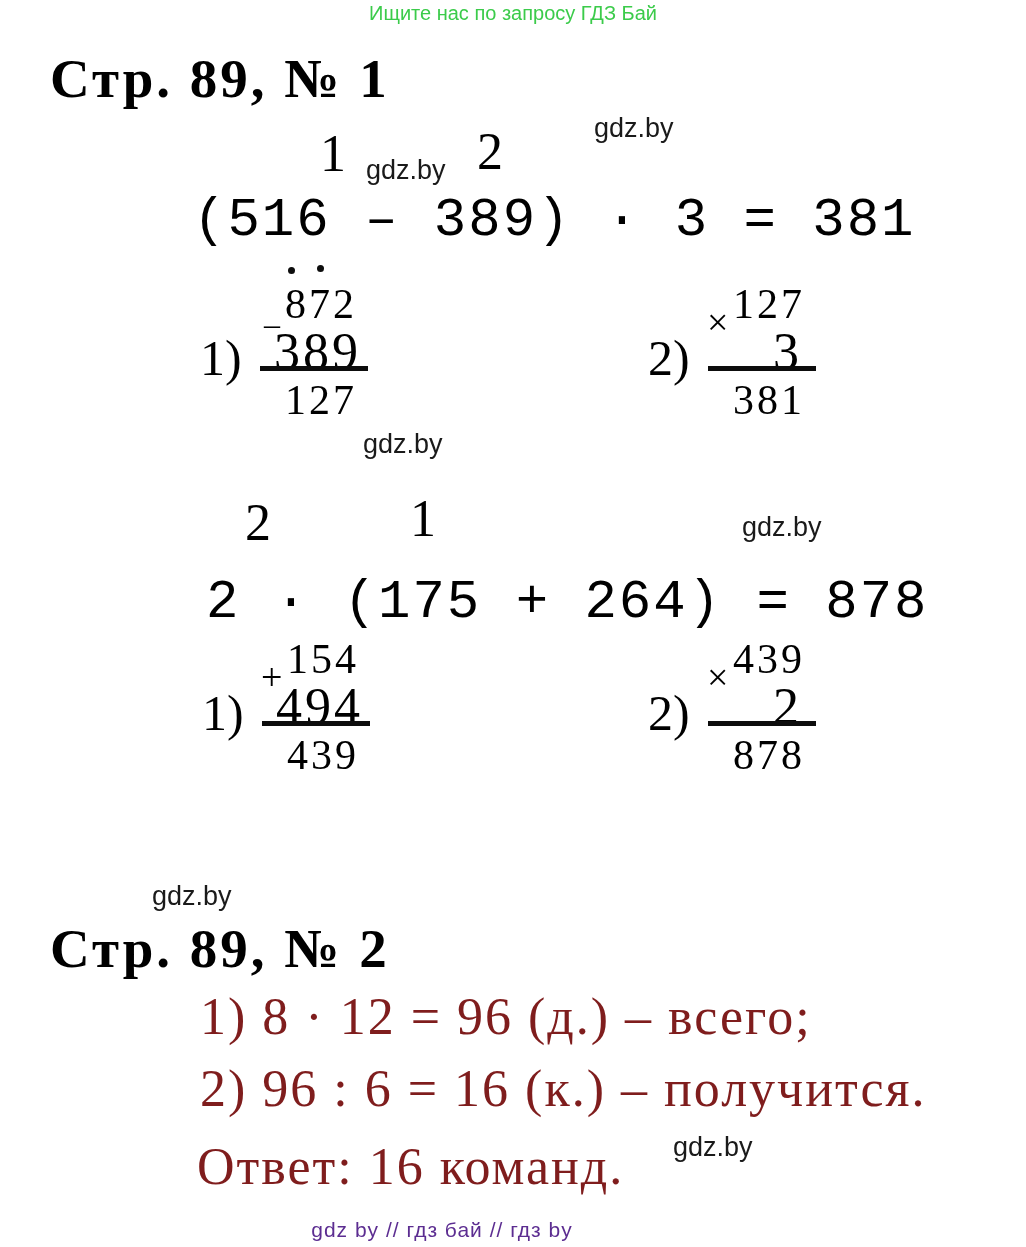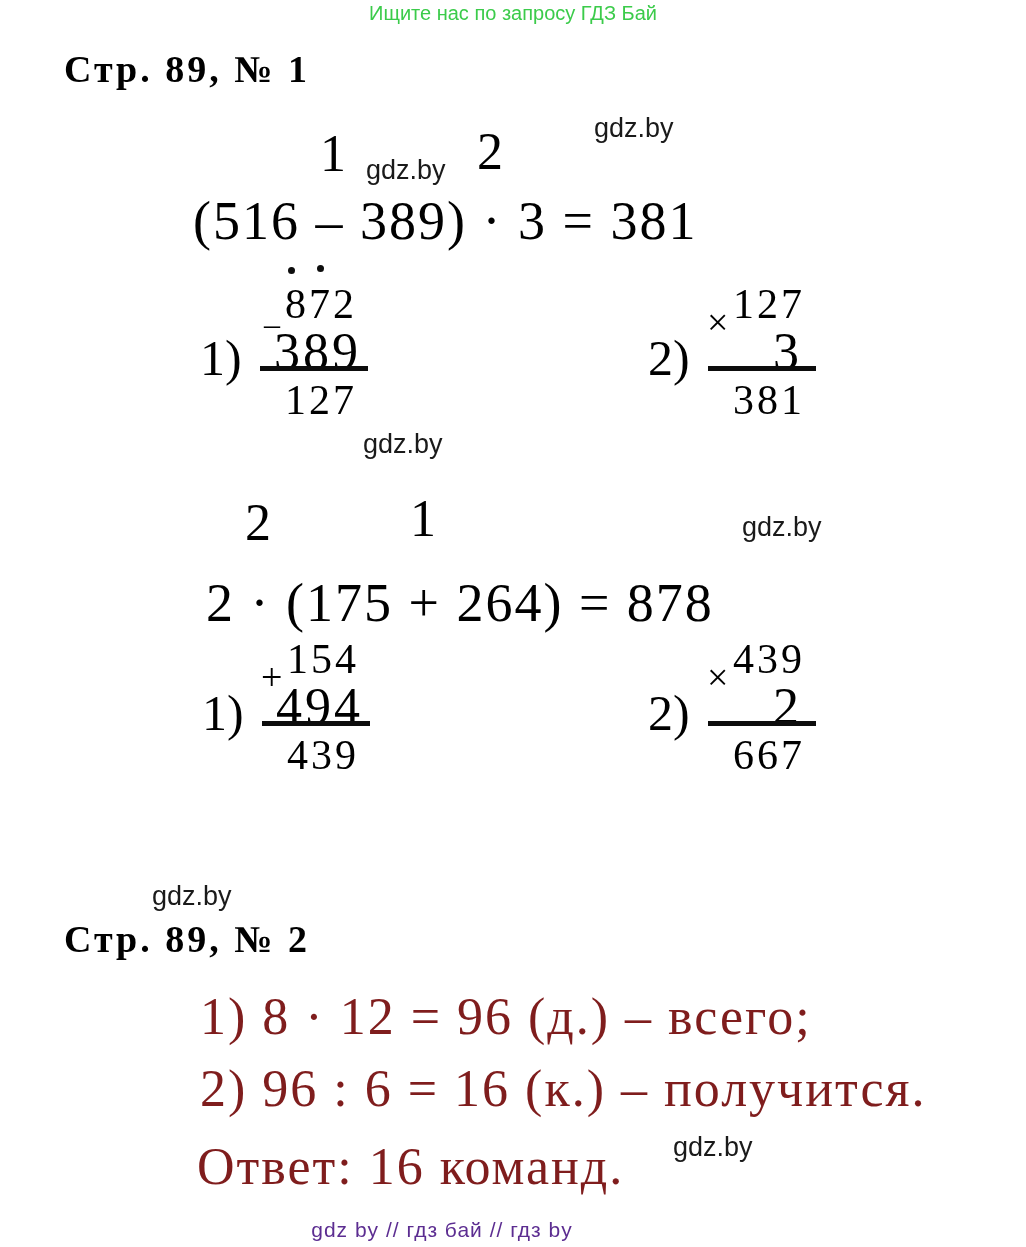--- a/index.html
+++ b/index.html
@@ -11,23 +11,23 @@
   }
   
   .banner {
     position:absolute; top:2px; left:0; width:1026px;
     text-align:center;
     font-family:"Liberation Sans", sans-serif;
     font-size:20px; font-weight:500; color:#3bcb4a;
   }
   
   .heading {
-    position:absolute; left:64px;
+    position:absolute; left:50px;
     font-family:"Liberation Serif", serif; font-weight:bold;
-    font-size:38px; letter-spacing:3px; color:#000;
+    font-size:55px; letter-spacing:3px; color:#000;
     white-space:nowrap;
   }
   #heading1 { top:47px; }
   #heading2 { top:917px; }
   
   .wm {
     position:absolute;
     font-family:"Liberation Sans", sans-serif;
     font-size:27px; color:#1a1a1a; white-space:nowrap;
   }
@@ -42,21 +42,21 @@
     position:absolute;
     font-family:"Liberation Serif", serif; font-size:52px; color:#000;
   }
   #ord1a { left:320px; top:124px; }
   #ord1b { left:477px; top:122px; }
   #ord2a { left:245px; top:493px; }
   #ord2b { left:410px; top:489px; }
   
   .expr {
     position:absolute;
-    font-family:Liberation Serif, serif; font-size:54px;
+    font-family:Liberation Mono, monospace; font-size:54px;
     letter-spacing:2px; color:#000; white-space:nowrap;text-align:center;
   }
   #expr1 { left:193px; top:190px; }
   #expr2 { left:206px; top:572px; }
   
   .colop {
     position:absolute; width:180px; height:165px;
     font-family:"Liberation Serif", serif; color:#000;
   }
   #op1 { left:200px; top:267px; }
@@ -143,21 +143,21 @@
     <span class="colop-rule"></span>
     <span class="colop-result">439</span>
   </div>
 
   <div class="colop" id="op4">
     <span class="colop-label">2)</span>
     <span class="colop-sign">×</span>
     <span class="colop-top">439</span>
     <span class="colop-bottom">2</span>
     <span class="colop-rule"></span>
-    <span class="colop-result">667</span>
+    <span class="colop-result">878</span>
   </div>
 
   <span class="wm" id="wm5">gdz.by</span>
 
   <div class="heading" id="heading2">Стр. 89, № 2</div>
 
   <div class="s2line" id="s2line1">1) 8 · 12 = 96 (д.) – всего;</div>
   <div class="s2line" id="s2line2">2) 96 : 6 = 16 (к.) – получится.</div>
   <div class="s2line" id="s2line3">Ответ: 16 команд.</div>
   <span class="wm" id="wm6">gdz.by</span>

